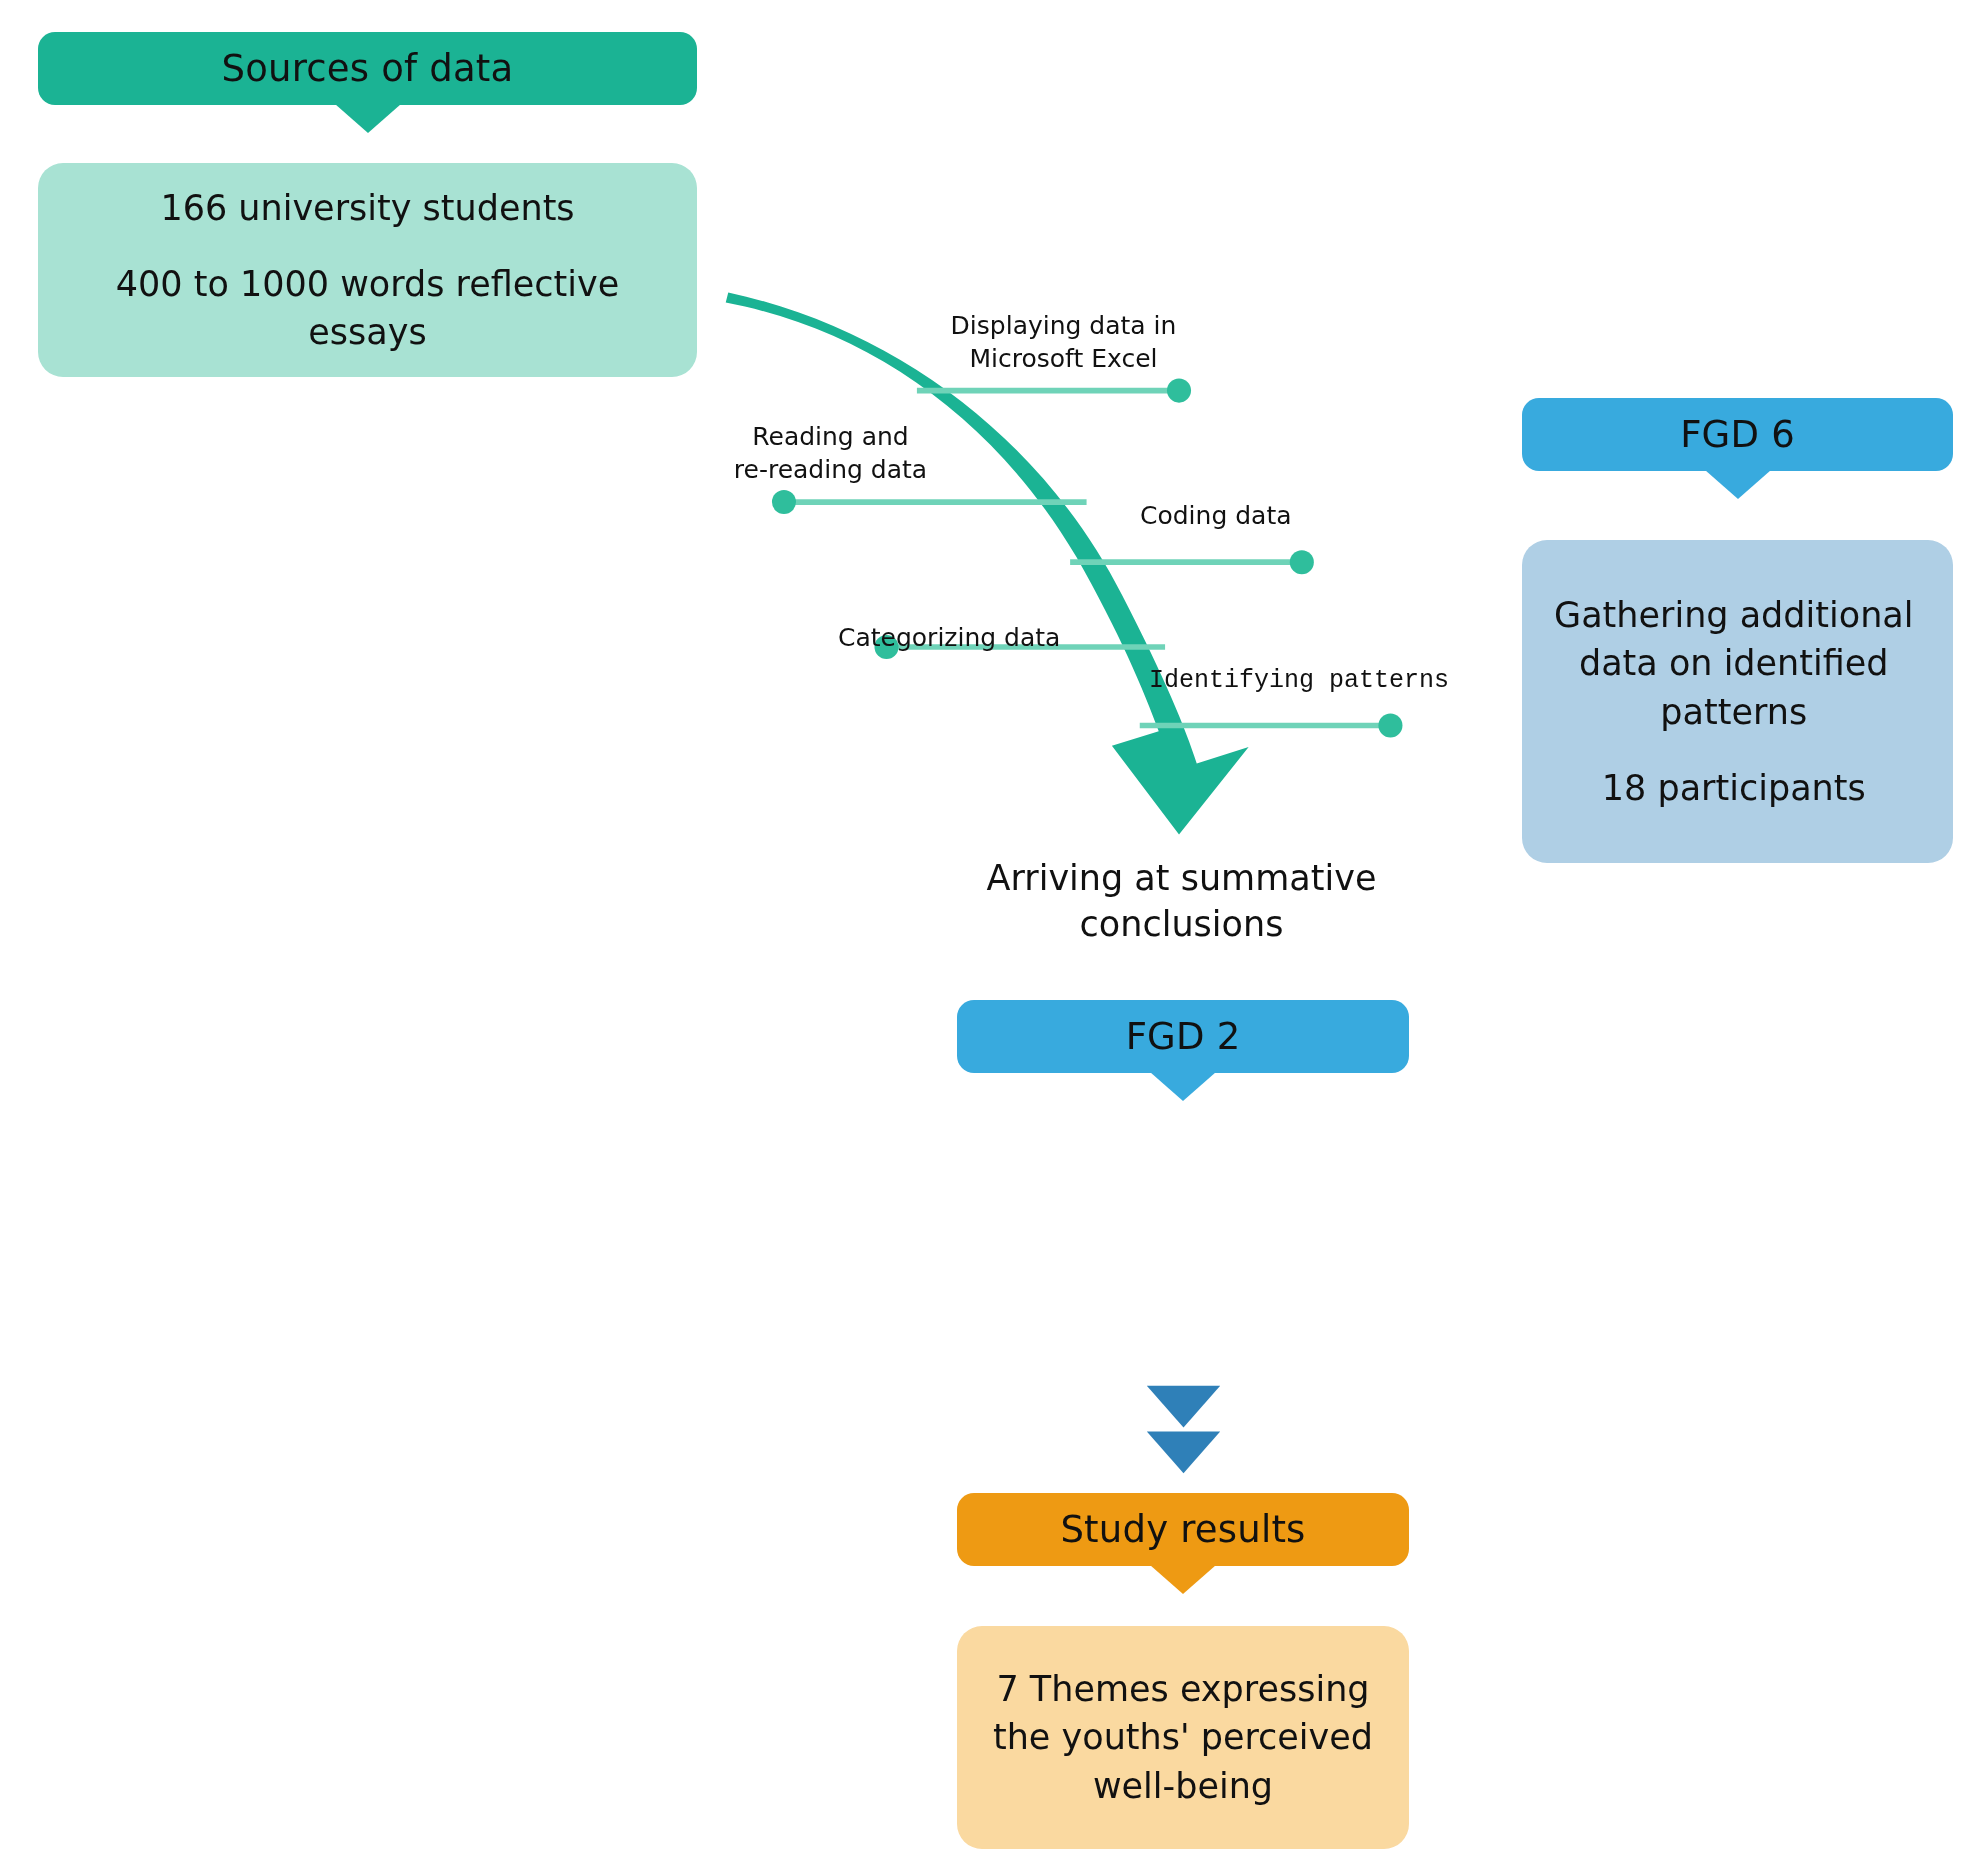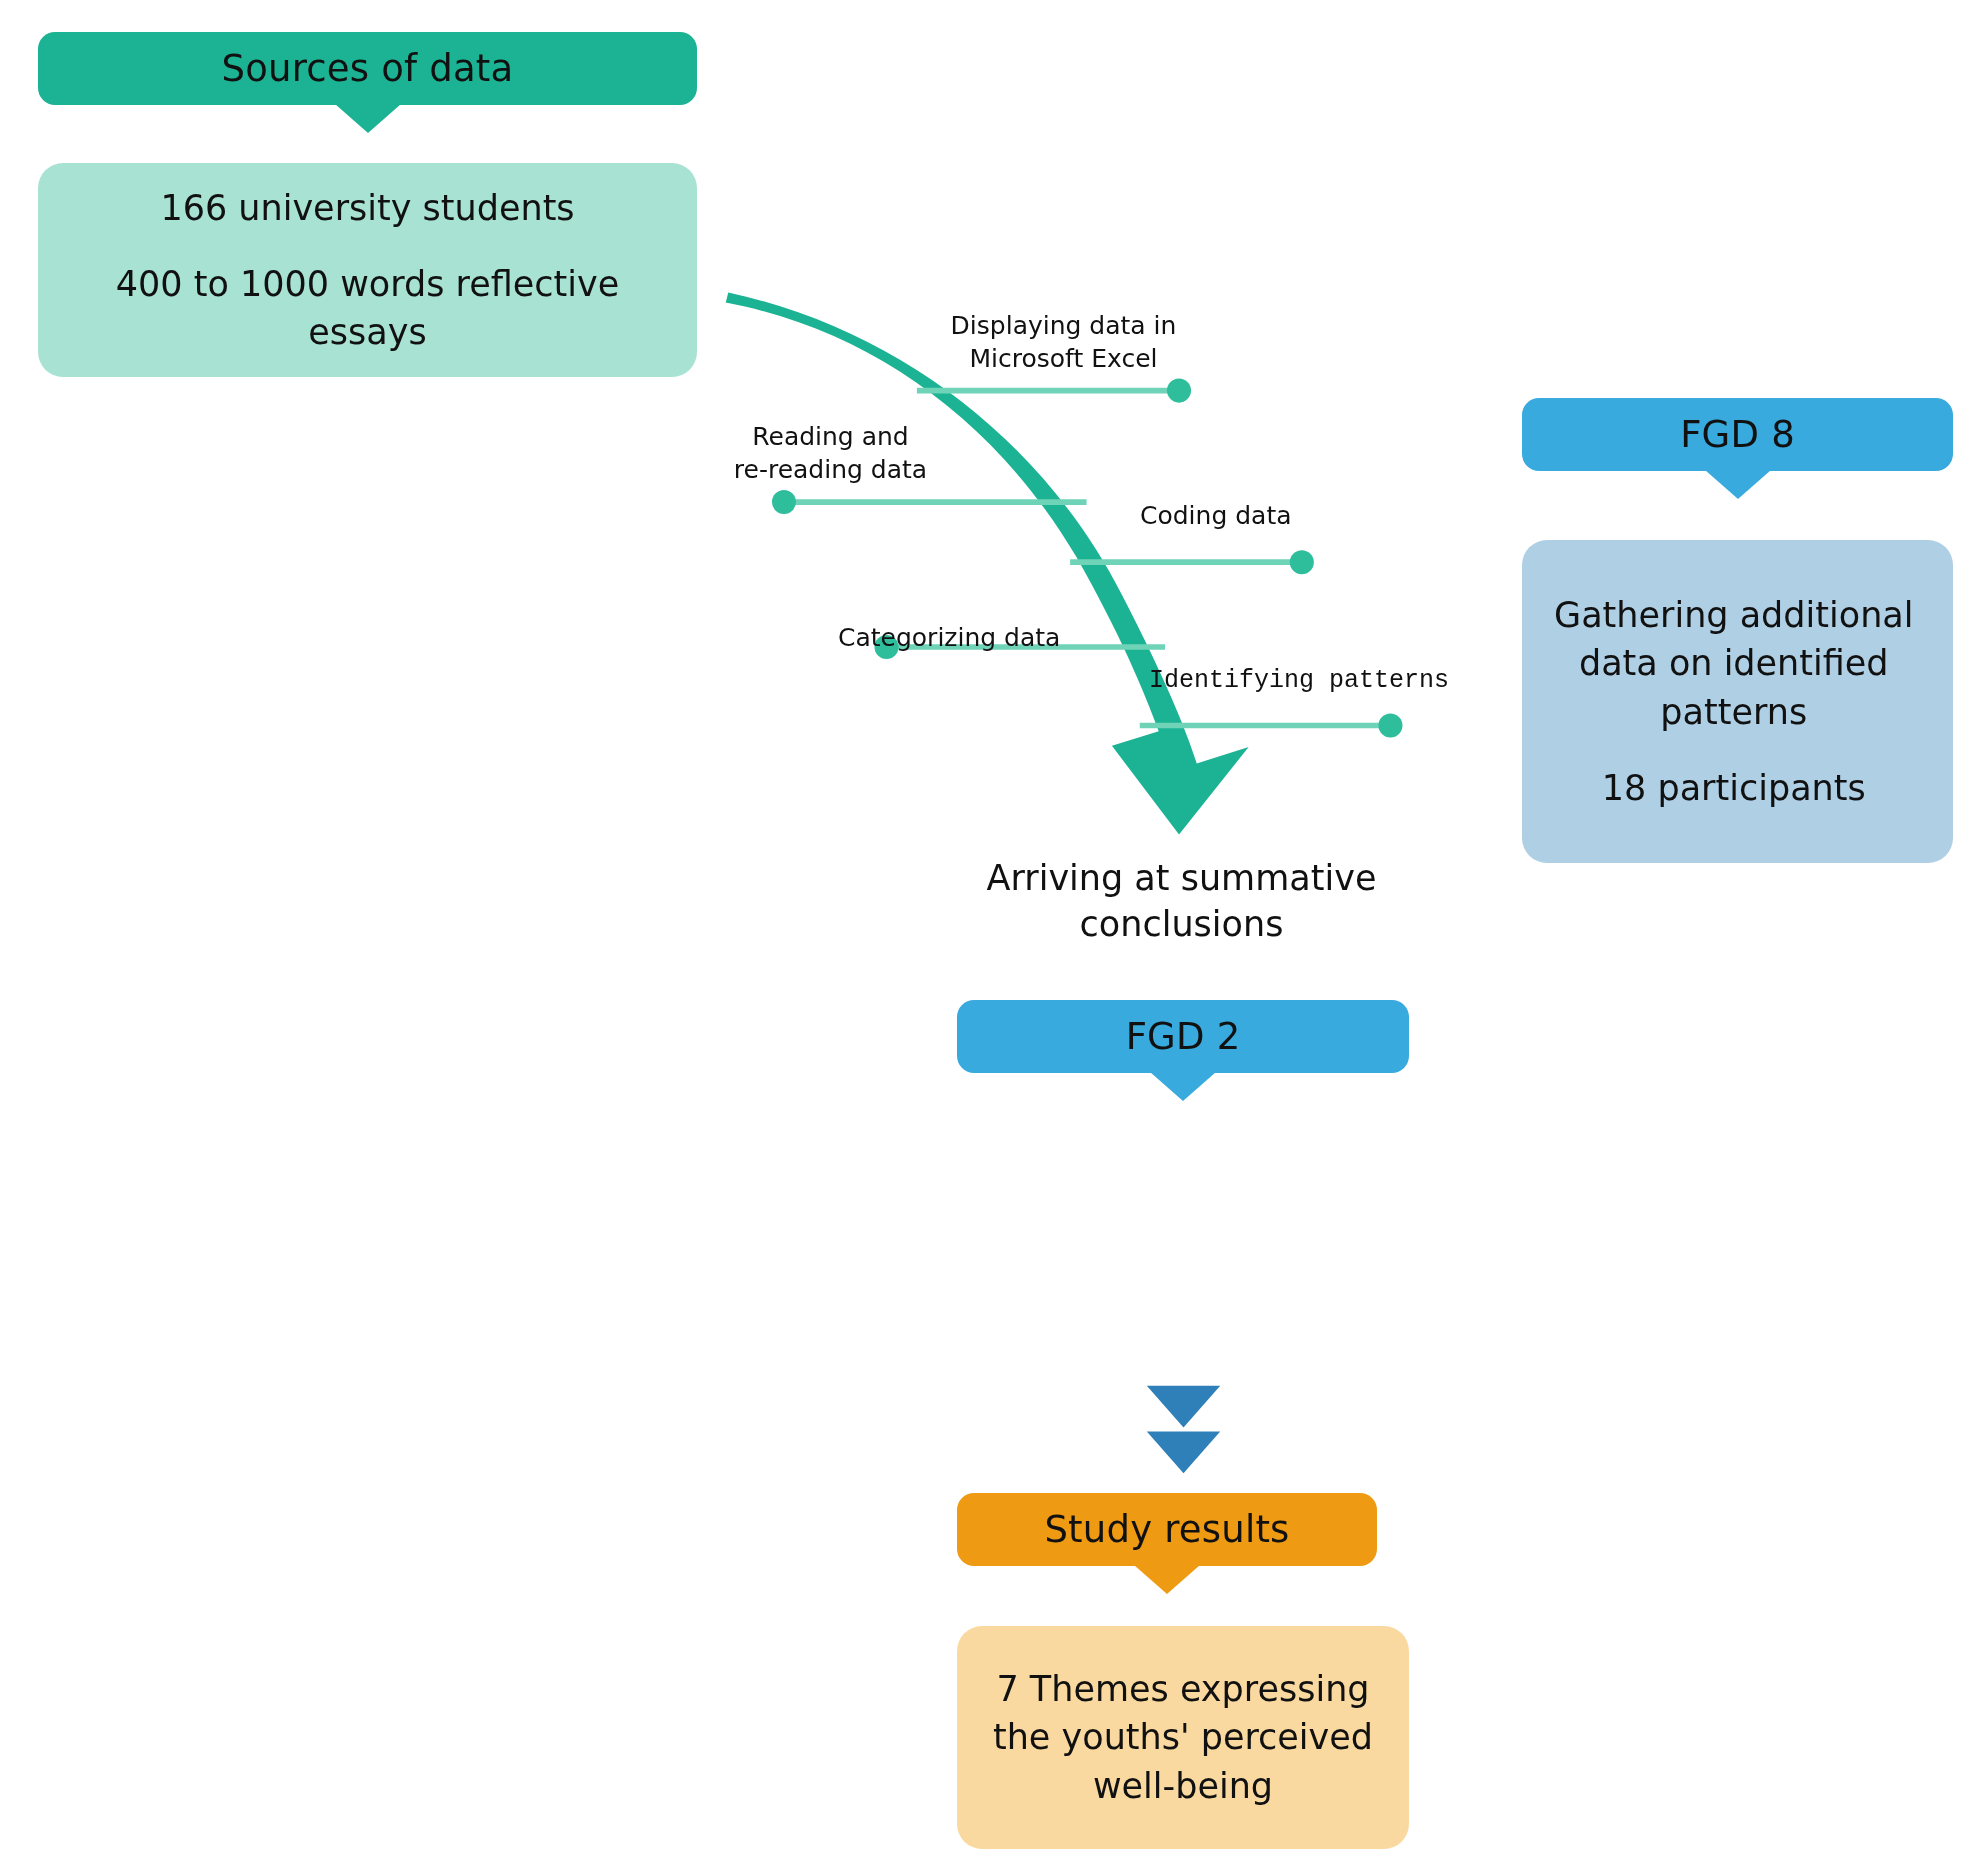--- a/index.html
+++ b/index.html
@@ -163,21 +163,21 @@
   <div class="flabel small" style="left:1140px; top:500px; width:266px;">Coding data</div>
 
   <div class="flabel small" style="left:838px; top:622px; width:266px;">Categorizing data</div>
 
   <div class="flabel small" style="left:1149px; top:665px; width:304px;font-family:Liberation Mono, monospace;">Identifying patterns</div>
 
   <div class="flabel big center" style="left:922px; top:856px; width:519px;">Arriving at summative
 conclusions</div>
 
   <div class="node chip blue-chip" style="left:1522px; top:398px; width:431px; height:73px;">
-    <span>FGD 8</span>
+    <span>FGD 6</span>
     <span class="notch blue-notch"></span>
   </div>
 
   <div class="node panel blue-panel" style="left:1522px; top:540px; width:431px; height:323px;padding-left:14px;">
     <span class="line" style="white-space:pre-line;">Gathering additional
 data on identified
 patterns</span>
     <span class="gap"></span>
     <span class="line">18 participants</span>
   </div>
@@ -186,21 +186,21 @@
     <span>FGD 2</span>
     <span class="notch blue-notch"></span>
   </div>
 
 
   <svg class="chevrons" style="left:1143px; top:1382px;" viewBox="0 0 128 150">
     <polygon points="6,6 122,6 64,72" fill="#2F80B8"></polygon>
     <polygon points="6,78 122,78 64,144" fill="#2F80B8"></polygon>
   </svg>
 
-  <div class="node chip orange-chip" style="left:957px; top:1493px; width:420px; height:73px;">
+  <div class="node chip orange-chip" style="left:957px; top:1493px; width:452px; height:73px;">
     <span>Study results</span>
     <span class="notch orange-notch"></span>
   </div>
 
   <div class="node panel orange-panel" style="left:957px; top:1626px; width:452px; height:223px;">
     <span class="line" style="white-space:pre-line;">7 Themes expressing
 the youths' perceived
 well-being</span>
   </div>
 

